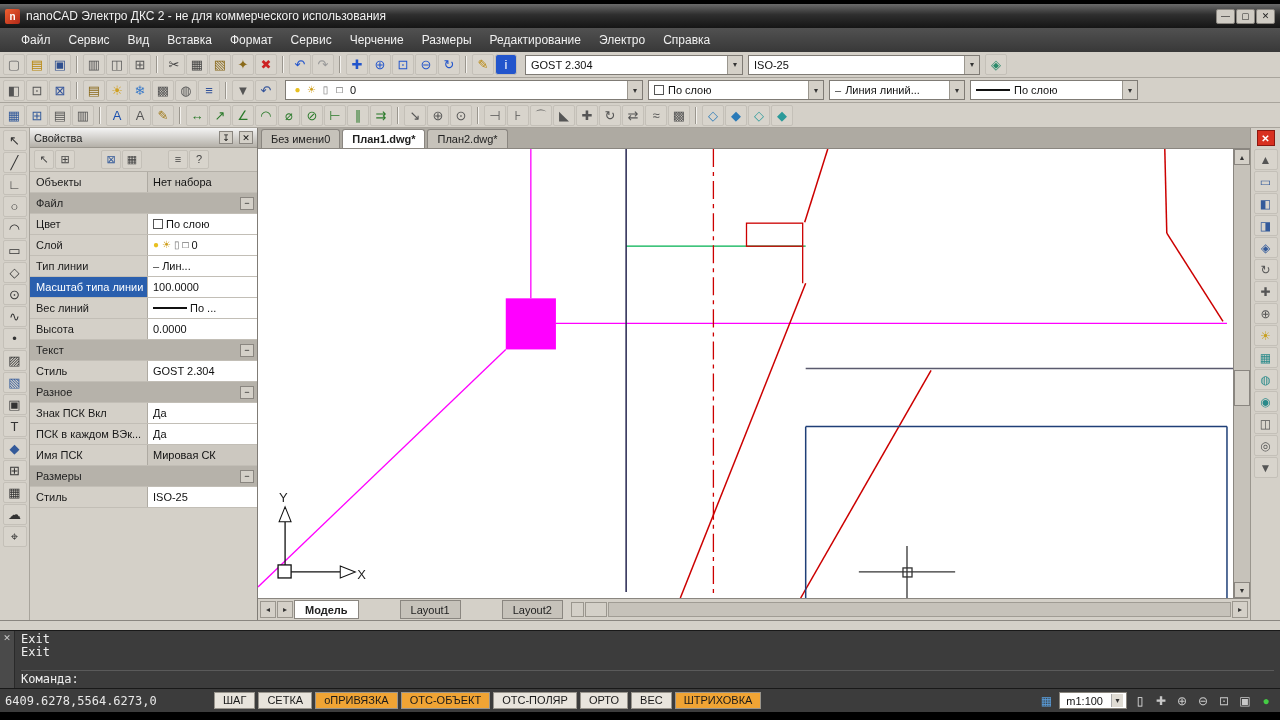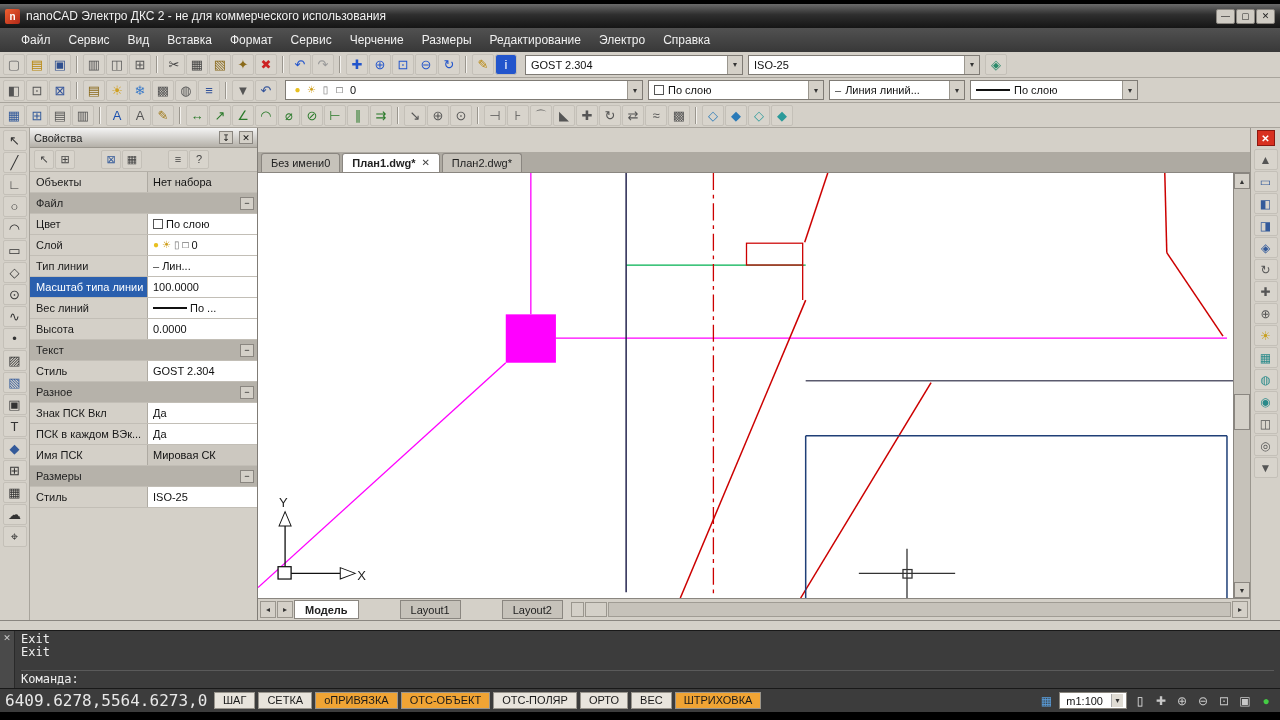--- a/index.html
+++ b/index.html
@@ -62,24 +62,24 @@
   .plabel.sel{background:#2a5fae;color:#fff;}
   .pvalue{flex:1;background:#fff;font-size:11px;padding:0 2px 0 5px;display:flex;align-items:center;gap:3px;white-space:nowrap;overflow:hidden;}
   .pvalue.gray{background:#ccc8c0;}
   .prow.phead{background:#b6b2aa;align-items:center;padding:0 3px 0 6px;}
   .phead-lab{font-size:11px;color:#222;}
   .phead-min{margin-left:auto;width:14px;height:13px;border:1px solid #8a8680;background:#d4d0c8;font-size:9px;display:flex;align-items:center;justify-content:center;}
   .mini-ic{font-size:10px;line-height:1;}
   .props-fill{flex:1;}
 
   
-  .draw{flex:1;display:flex;flex-direction:column;overflow:hidden;margin-top:24px;}
+  .draw{flex:1;display:flex;flex-direction:column;overflow:hidden;}
   .doctabs{height:21px;flex:none;background:#aeaaa2;display:flex;align-items:flex-end;padding:0 0 0 3px;border-bottom:1px solid #8a8680;}
   .doctab{height:19px;padding:3px 9px 0;background:#c6c2ba;border:1px solid #8a8680;border-bottom:none;margin-right:2px;font-size:11px;display:flex;gap:6px;border-radius:3px 3px 0 0;color:#222;}
-  .doctab.active{background:#fff;font-weight:bold;}
+  .doctab.active{background:#fff;font-weight:bold;flex-direction:column;}
   .doctab-close{color:#444;font-size:10px;font-weight:normal;}
   .canvas-row{flex:1;display:flex;overflow:hidden;}
   .canvas{flex:1;background:#fff;overflow:hidden;}
   .canvas svg{display:block;width:100%;height:100%;}
   .vscroll{width:17px;flex:none;background:#c6c2ba;border-left:1px solid #8a8680;display:flex;flex-direction:column;}
   .vs-btn{height:16px;flex:none;background:#d4d0c8;border:1px solid #8a8680;font-size:7px;display:flex;align-items:center;justify-content:center;color:#333;}
   .vs-track{flex:1;position:relative;}
   .vs-thumb{position:absolute;top:205px;left:0;right:0;height:36px;background:#d4d0c8;border:1px solid #8a8680;}
   .layoutrow{height:22px;flex:none;background:#d4d0c8;display:flex;align-items:center;border-top:1px solid #8a8680;padding:0 2px;gap:1px;}
   .nav-btn{width:16px;height:17px;background:#d4d0c8;border:1px solid #9a968e;font-size:8px;display:flex;align-items:center;justify-content:center;color:#333;flex:none;}
@@ -99,21 +99,21 @@
   
   .cmd{height:58px;flex:none;background:#3c3c3c;border-top:1px solid #191919;display:flex;overflow:hidden;}
   .cmd-strip{width:15px;flex:none;background:#4a4a4a;border-right:1px solid #2a2a2a;display:flex;flex-direction:column;align-items:center;padding-top:2px;}
   .cmd-strip .x{color:#cccccc;font-size:9px;}
   .cmd-body{flex:1;display:flex;flex-direction:column;font-family:"DejaVu Sans Mono",monospace;font-size:12px;color:#f0f0f0;padding:2px 6px 1px;}
   .cmd-line{height:13px;line-height:13px;white-space:pre;}
   .cmd-prompt-row{margin-top:auto;border-top:1px solid #5a5a5a;height:17px;line-height:16px;}
 
   
   .status{height:24px;flex:none;background:#3c3c3c;border-top:1px solid #191919;display:flex;align-items:center;padding:0 5px;gap:4px;color:#eee;}
-  .coords{width:205px;flex:none;font-family:"DejaVu Sans Mono",monospace;font-size:16px;color:#e8e8e8;}
+  .coords{width:205px;flex:none;font-family:"DejaVu Sans Mono",monospace;font-size:12px;color:#e8e8e8;}
   .sbtns{display:flex;gap:3px;}
   .sbtn{height:17px;line-height:15px;padding:0 8px;font-size:11px;background:#e8e4dc;color:#1a1a1a;border:1px solid #99958d;cursor:default;}
   .sbtn.active{background:#f0a434;}
   .spacer{flex:1;}
   .s-icons{display:flex;align-items:center;gap:3px;}
   .scale-combo{height:17px;background:#fff;color:#111;font-size:11px;padding:1px 3px 1px 6px;display:flex;align-items:center;gap:8px;border:1px solid #88847c;}
   .scale-combo .combo-arrow{width:12px;border-left:1px solid #aaa;background:#e0dcd4;height:100%;}
 </style>
 </head>
 <body>

